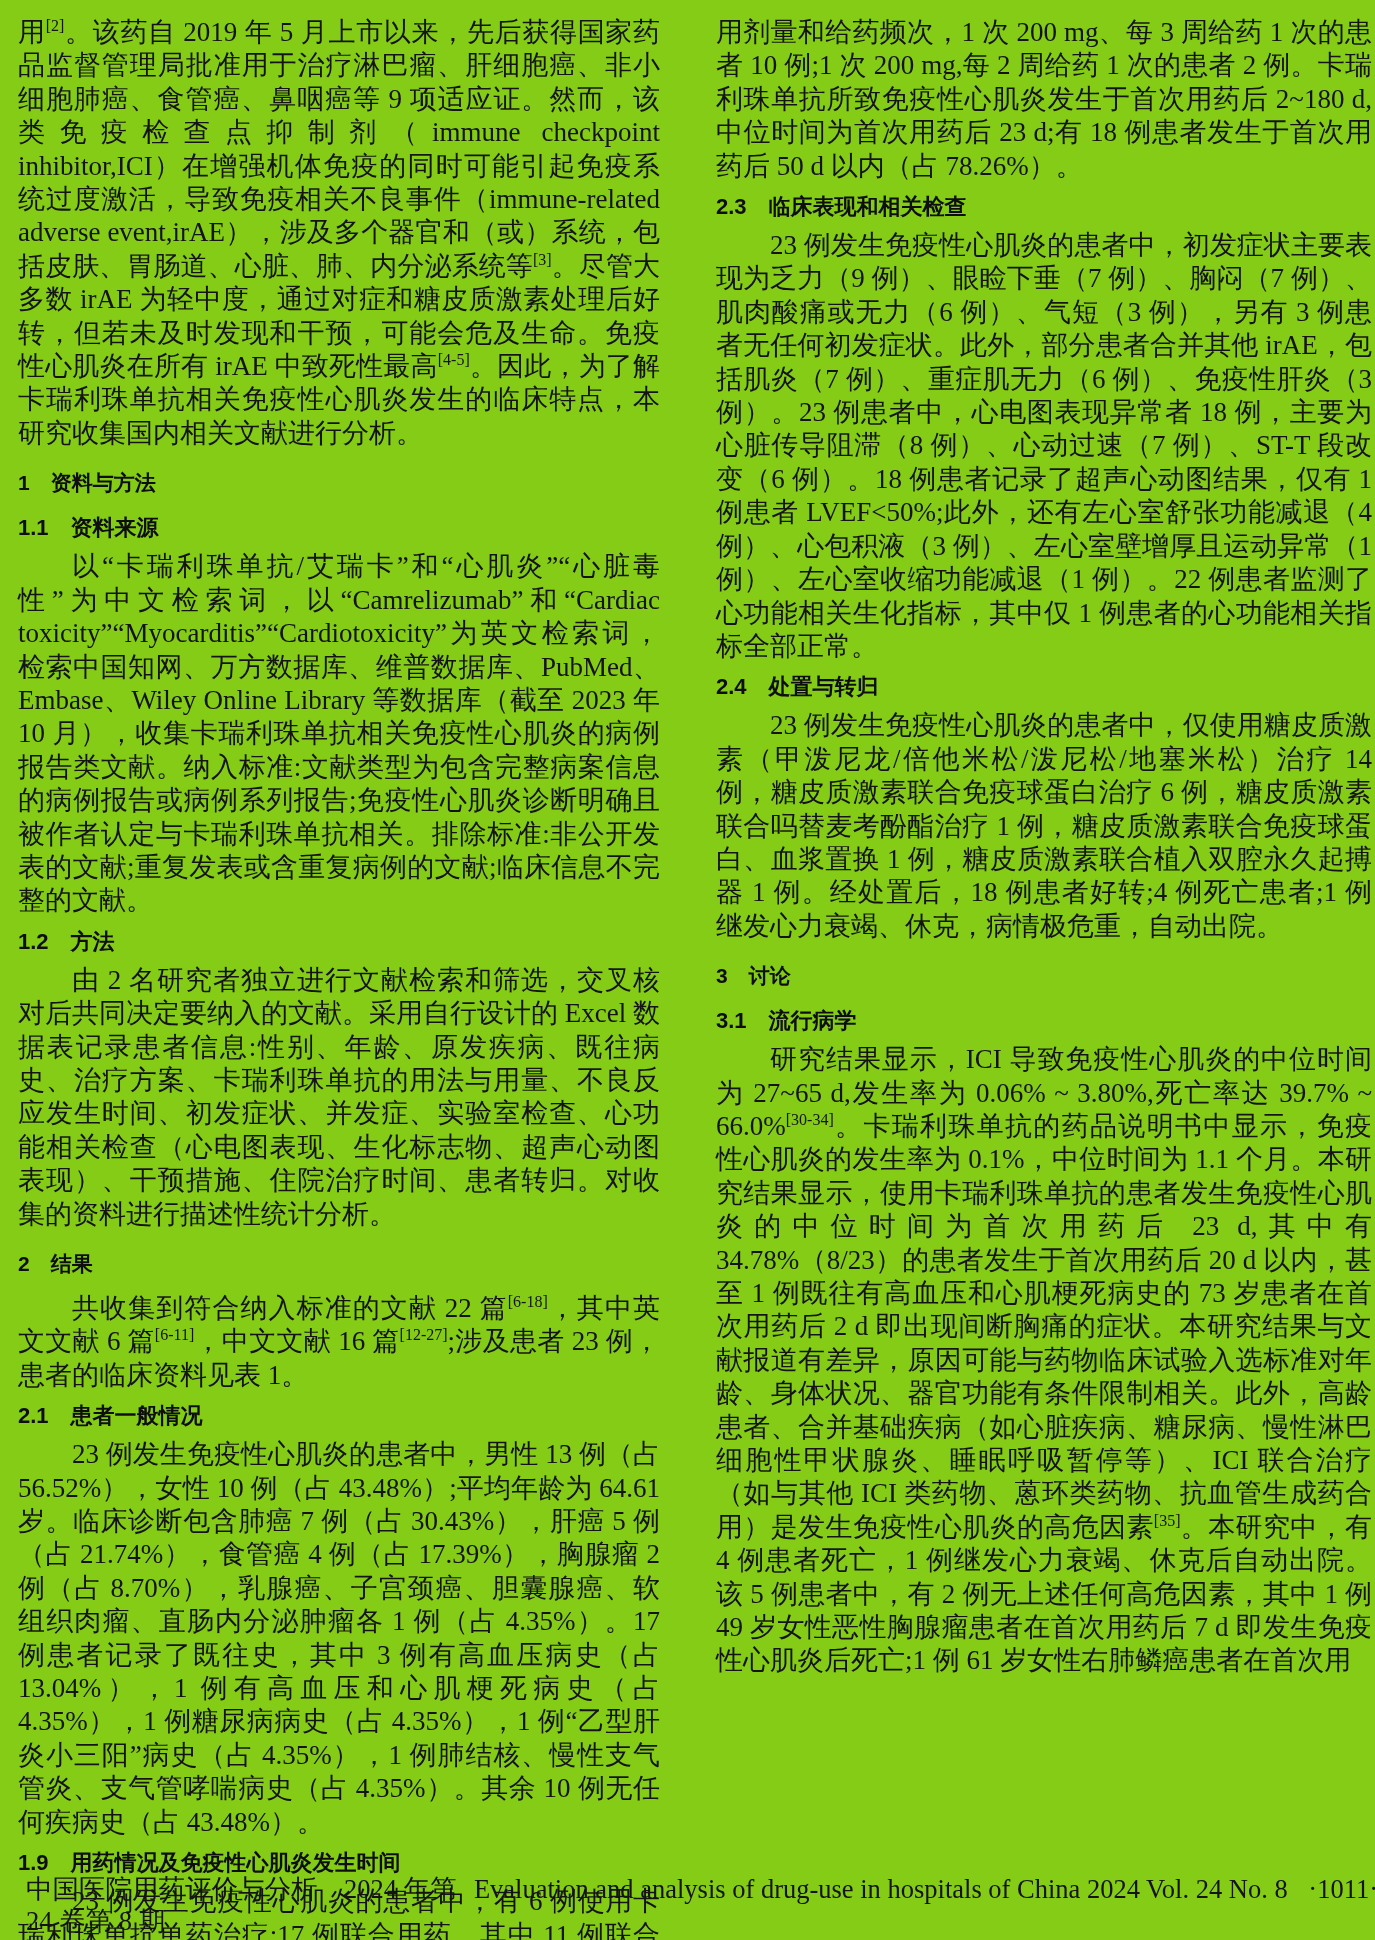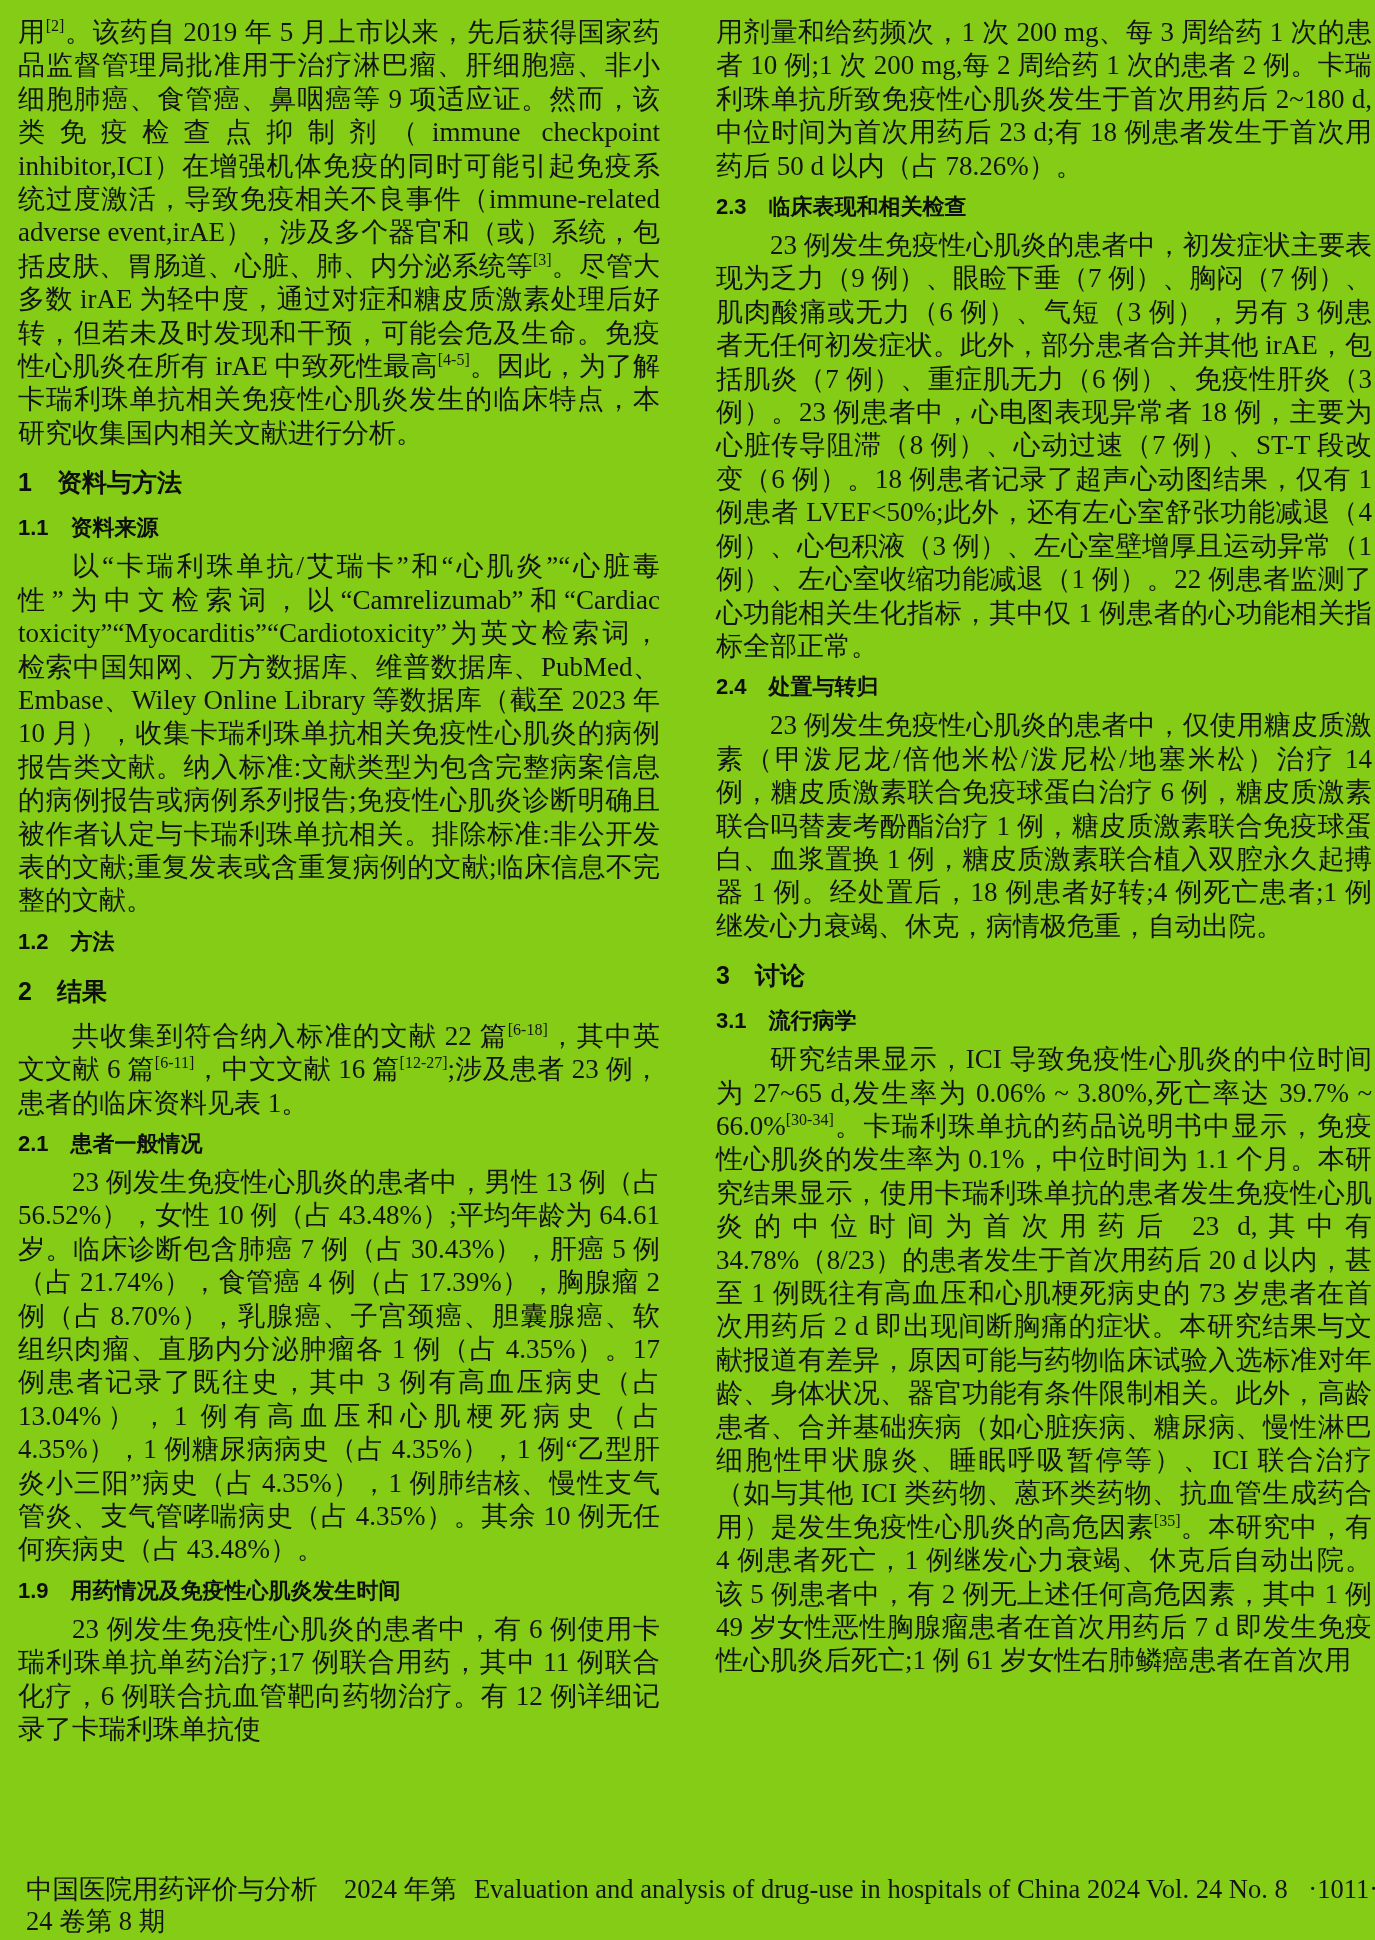--- a/index.html
+++ b/index.html
@@ -39,21 +39,21 @@
   sup {
     font-size: 16px;
     line-height: 0;
     vertical-align: super;
   }
 
   .h1 {
     margin: 14px 0 10px 0;
     font-family: "Liberation Sans", "DejaVu Sans", sans-serif;
     font-weight: bold;
-    font-size: 25px;
+    font-size: 21px;
     line-height: 37px;
     color: #0e0e0e;
   }
   .h2 {
     margin: 7px 0 5px 0;
     font-family: "Liberation Sans", "DejaVu Sans", sans-serif;
     font-weight: bold;
     font-size: 22px;
     line-height: 34px;
     color: #0e0e0e;
@@ -80,20 +80,21 @@
 <div class="page">
 
   <div class="columns">
 
     <div class="col left">
       <p class="body cont">用<sup>[2]</sup>。该药自 2019 年 5 月上市以来，先后获得国家药品监督管理局批准用于治疗淋巴瘤、肝细胞癌、非小细胞肺癌、食管癌、鼻咽癌等 9 项适应证。然而，该类免疫检查点抑制剂（immune checkpoint inhibitor,ICI）在增强机体免疫的同时可能引起免疫系统过度激活，导致免疫相关不良事件（immune-related adverse event,irAE），涉及多个器官和（或）系统，包括皮肤、胃肠道、心脏、肺、内分泌系统等<sup>[3]</sup>。尽管大多数 irAE 为轻中度，通过对症和糖皮质激素处理后好转，但若未及时发现和干预，可能会危及生命。免疫性心肌炎在所有 irAE 中致死性最高<sup>[4-5]</sup>。因此，为了解卡瑞利珠单抗相关免疫性心肌炎发生的临床特点，本研究收集国内相关文献进行分析。</p>
       <div class="h1">1　资料与方法</div>
       <div class="h2">1.1　资料来源</div>
       <p class="body">以“卡瑞利珠单抗/艾瑞卡”和“心肌炎”“心脏毒性”为中文检索词，以“Camrelizumab”和“Cardiac toxicity”“Myocarditis”“Cardiotoxicity”为英文检索词，检索中国知网、万方数据库、维普数据库、PubMed、Embase、Wiley Online Library 等数据库（截至 2023 年 10 月），收集卡瑞利珠单抗相关免疫性心肌炎的病例报告类文献。纳入标准:文献类型为包含完整病案信息的病例报告或病例系列报告;免疫性心肌炎诊断明确且被作者认定与卡瑞利珠单抗相关。排除标准:非公开发表的文献;重复发表或含重复病例的文献;临床信息不完整的文献。</p>
       <div class="h2">1.2　方法</div>
+      <p class="body">由 2 名研究者独立进行文献检索和筛选，交叉核对后共同决定要纳入的文献。采用自行设计的 Excel 数据表记录患者信息:性别、年龄、原发疾病、既往病史、治疗方案、卡瑞利珠单抗的用法与用量、不良反应发生时间、初发症状、并发症、实验室检查、心功能相关检查（心电图表现、生化标志物、超声心动图表现）、干预措施、住院治疗时间、患者转归。对收集的资料进行描述性统计分析。</p>
       <div class="h1">2　结果</div>
       <p class="body">共收集到符合纳入标准的文献 22 篇<sup>[6-18]</sup>，其中英文文献 6 篇<sup>[6-11]</sup>，中文文献 16 篇<sup>[12-27]</sup>;涉及患者 23 例，患者的临床资料见表 1。</p>
       <div class="h2">2.1　患者一般情况</div>
       <p class="body">23 例发生免疫性心肌炎的患者中，男性 13 例（占 56.52%），女性 10 例（占 43.48%）;平均年龄为 64.61 岁。临床诊断包含肺癌 7 例（占 30.43%），肝癌 5 例（占 21.74%），食管癌 4 例（占 17.39%），胸腺瘤 2 例（占 8.70%），乳腺癌、子宫颈癌、胆囊腺癌、软组织肉瘤、直肠内分泌肿瘤各 1 例（占 4.35%）。17 例患者记录了既往史，其中 3 例有高血压病史（占 13.04%），1 例有高血压和心肌梗死病史（占 4.35%），1 例糖尿病病史（占 4.35%），1 例“乙型肝炎小三阳”病史（占 4.35%），1 例肺结核、慢性支气管炎、支气管哮喘病史（占 4.35%）。其余 10 例无任何疾病史（占 43.48%）。</p>
       <div class="h2">1.9　用药情况及免疫性心肌炎发生时间</div>
       <p class="body">23 例发生免疫性心肌炎的患者中，有 6 例使用卡瑞利珠单抗单药治疗;17 例联合用药，其中 11 例联合化疗，6 例联合抗血管靶向药物治疗。有 12 例详细记录了卡瑞利珠单抗使</p>
     </div>
 
     <div class="col right">
       <p class="body cont">用剂量和给药频次，1 次 200 mg、每 3 周给药 1 次的患者 10 例;1 次 200 mg,每 2 周给药 1 次的患者 2 例。卡瑞利珠单抗所致免疫性心肌炎发生于首次用药后 2~180 d,中位时间为首次用药后 23 d;有 18 例患者发生于首次用药后 50 d 以内（占 78.26%）。</p>

